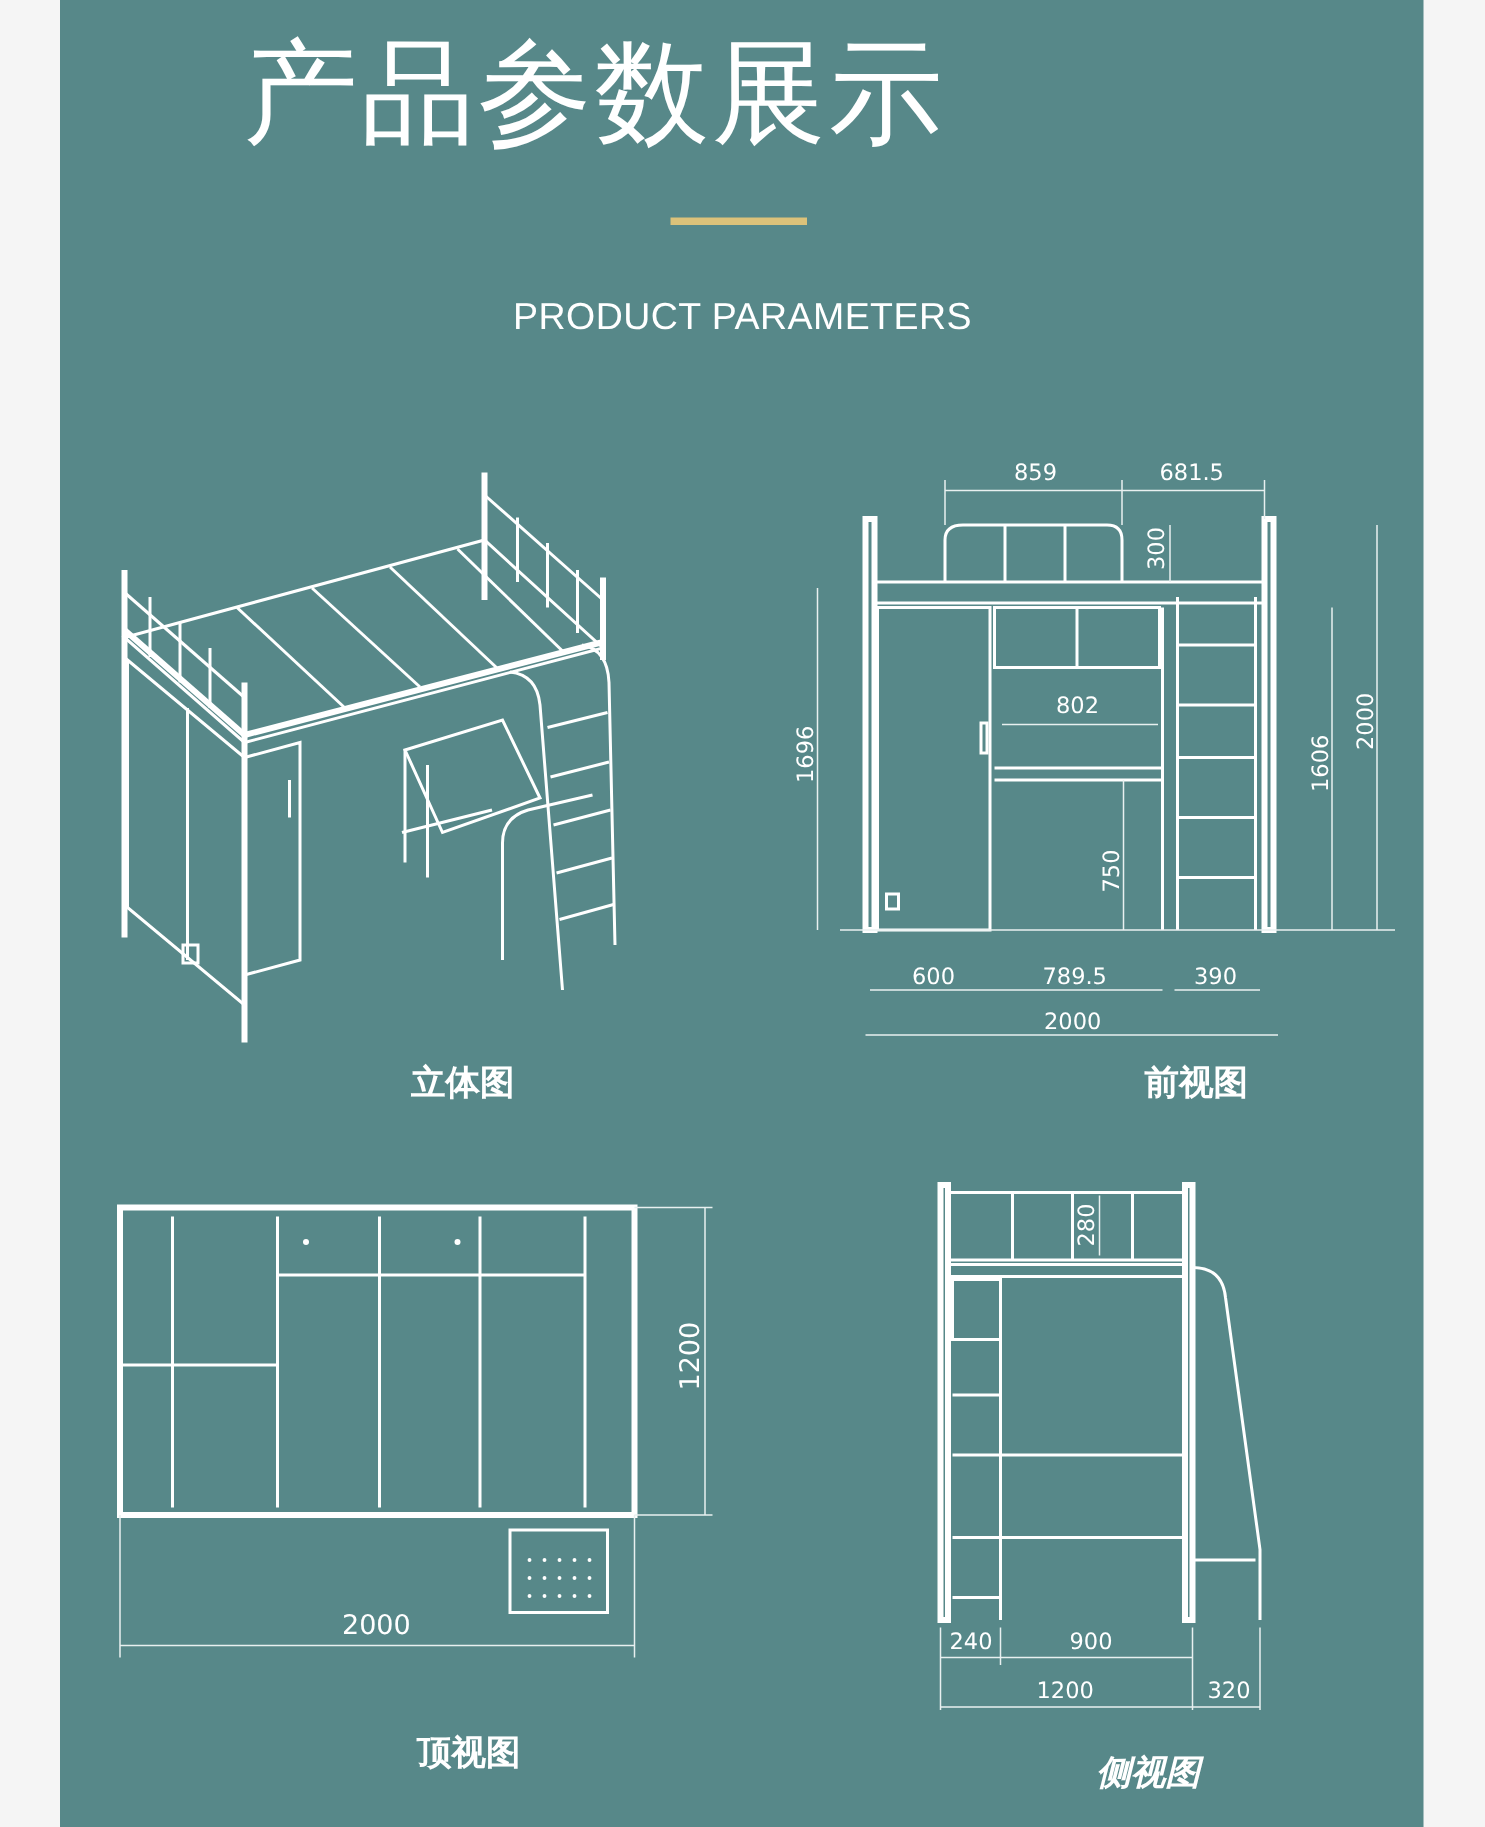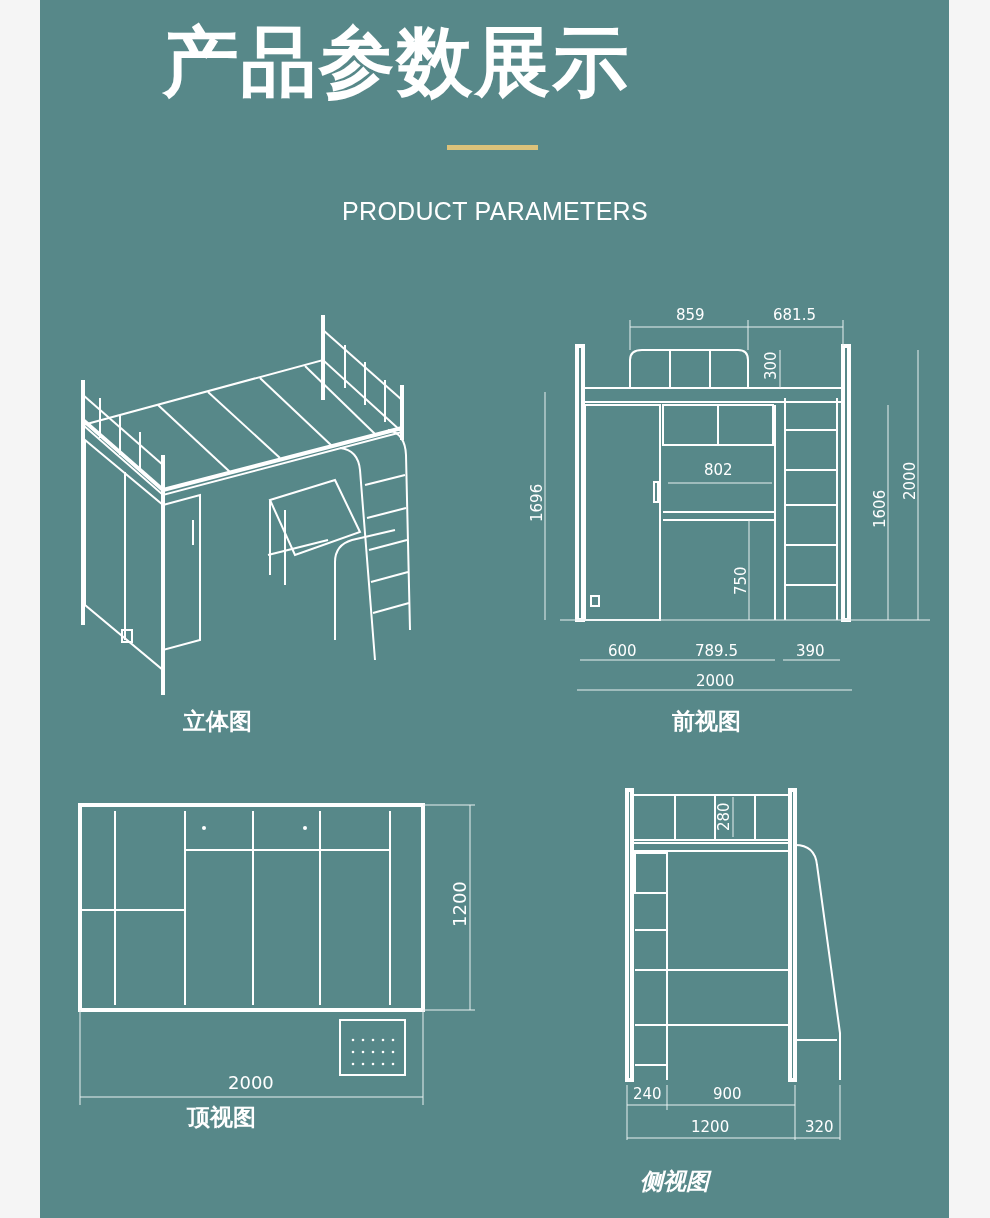--- a/index.html
+++ b/index.html
@@ -7,35 +7,35 @@
       width: 990px; height: 1218px; background: #f5f5f5;
       position: relative; overflow: hidden;
       font-family: "DejaVu Sans", sans-serif;
     }
     .panel {
       position: absolute; left: 40px; top: 0; width: 909px; height: 1218px;
       background: #578889;
     }
     .title {
       position: absolute; left: 0; width: 793px; top: 14px; text-align: center;
-      color: #ffffff; font-size: 76px; font-weight: bold; letter-spacing: 2px;
+      color: #ffffff; font-size: 76px; font-weight: normal; letter-spacing: 2px;
       line-height: 96px;
     }
     .divider {
       position: absolute; left: 447px; top: 145px; width: 91px; height: 5px;
       background: #dcc27a;
     }
     .subtitle {
       position: absolute; left: 0; width: 990px; top: 197px; text-align: center;
       color: #ffffff; font-family: "Liberation Sans", sans-serif; font-size: 25px;
       letter-spacing: 0.3px;
     }
     .caption {
       position: absolute; color: #ffffff; font-size: 23px; font-weight: bold;
-      width: 160px; text-align: left;
+      width: 160px; text-align: right;
     }
     svg { position: absolute; overflow: visible; }
     svg .ln { stroke: #ffffff; fill: none; stroke-width: 2; }
     svg .thk { stroke: #ffffff; fill: none; stroke-width: 4; }
     svg .thn { stroke: #e8f0f0; fill: none; stroke-width: 1; }
     svg .dim-text { fill: #ffffff; font-family: "DejaVu Sans", sans-serif; font-size: 15px; }
     svg .dim-big { fill: #ffffff; font-family: "DejaVu Sans", sans-serif; font-size: 18px; }
   </style>
 </head>
 <body>
@@ -186,21 +186,21 @@
 
   <line class="thn" x1="353" y1="10" x2="405" y2="10"></line>
   <line class="thn" x1="353" y1="215" x2="405" y2="215"></line>
   <line class="thn" x1="400" y1="10" x2="400" y2="215"></line>
   <text class="dim-big" transform="translate(396,132) rotate(-90)">1200</text>
   <line class="thn" x1="10" y1="215" x2="10" y2="310"></line>
   <line class="thn" x1="353" y1="215" x2="353" y2="310"></line>
   <line class="thn" x1="10" y1="302" x2="353" y2="302"></line>
   <text class="dim-big" x="158" y="294">2000</text>
 </svg>
-<div class="caption" style="left:187px;top:1102px;">顶视图</div>
+<div class="caption" style="left:187px;top:1153px;">顶视图</div>
 
 <svg style="left:615px;top:785px;" width="260" height="360" viewBox="0 0 260 360">
   <rect class="thk" x="12" y="5" width="5" height="290"></rect>
   <rect class="thk" x="175" y="5" width="5" height="290"></rect>
   <rect class="ln" x="17" y="10" width="158" height="45"></rect>
   <line class="ln" x1="60" y1="10" x2="60" y2="55"></line>
   <line class="ln" x1="100" y1="10" x2="100" y2="55"></line>
   <line class="ln" x1="140" y1="10" x2="140" y2="55"></line>
   <rect class="ln" x="17" y="58" width="158" height="8"></rect>
   <rect class="ln" x="20" y="68" width="32" height="40"></rect>

